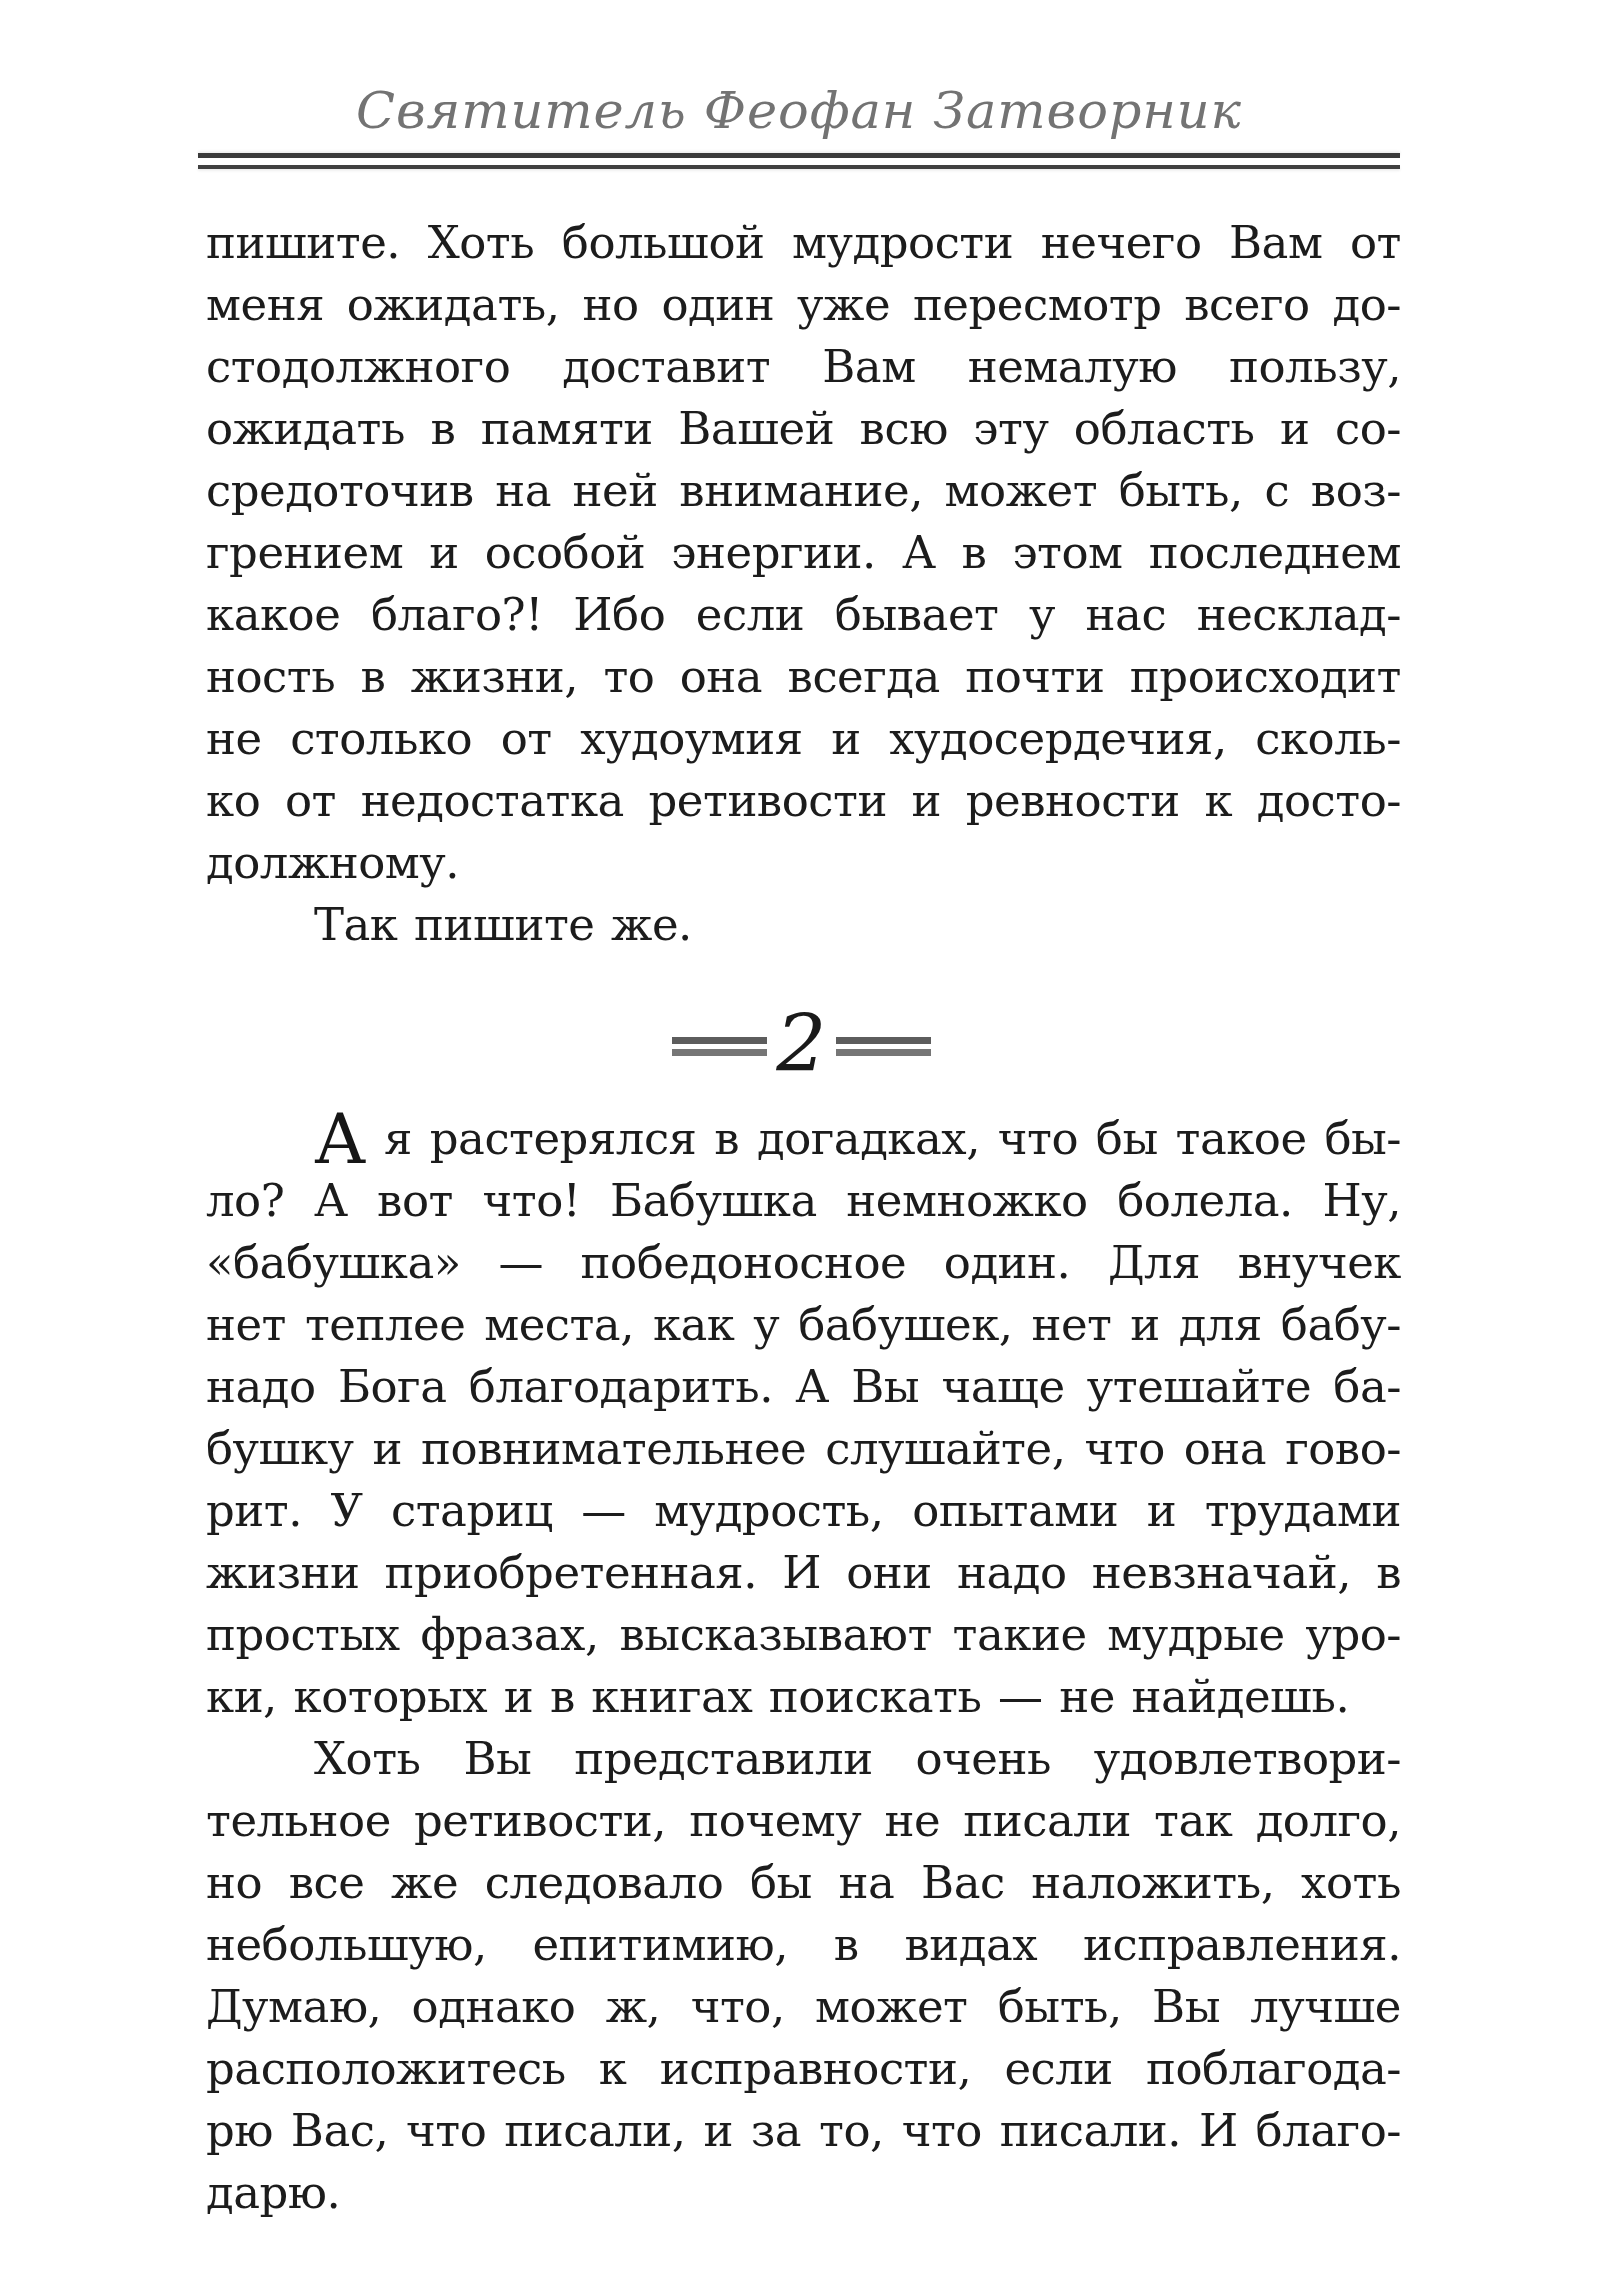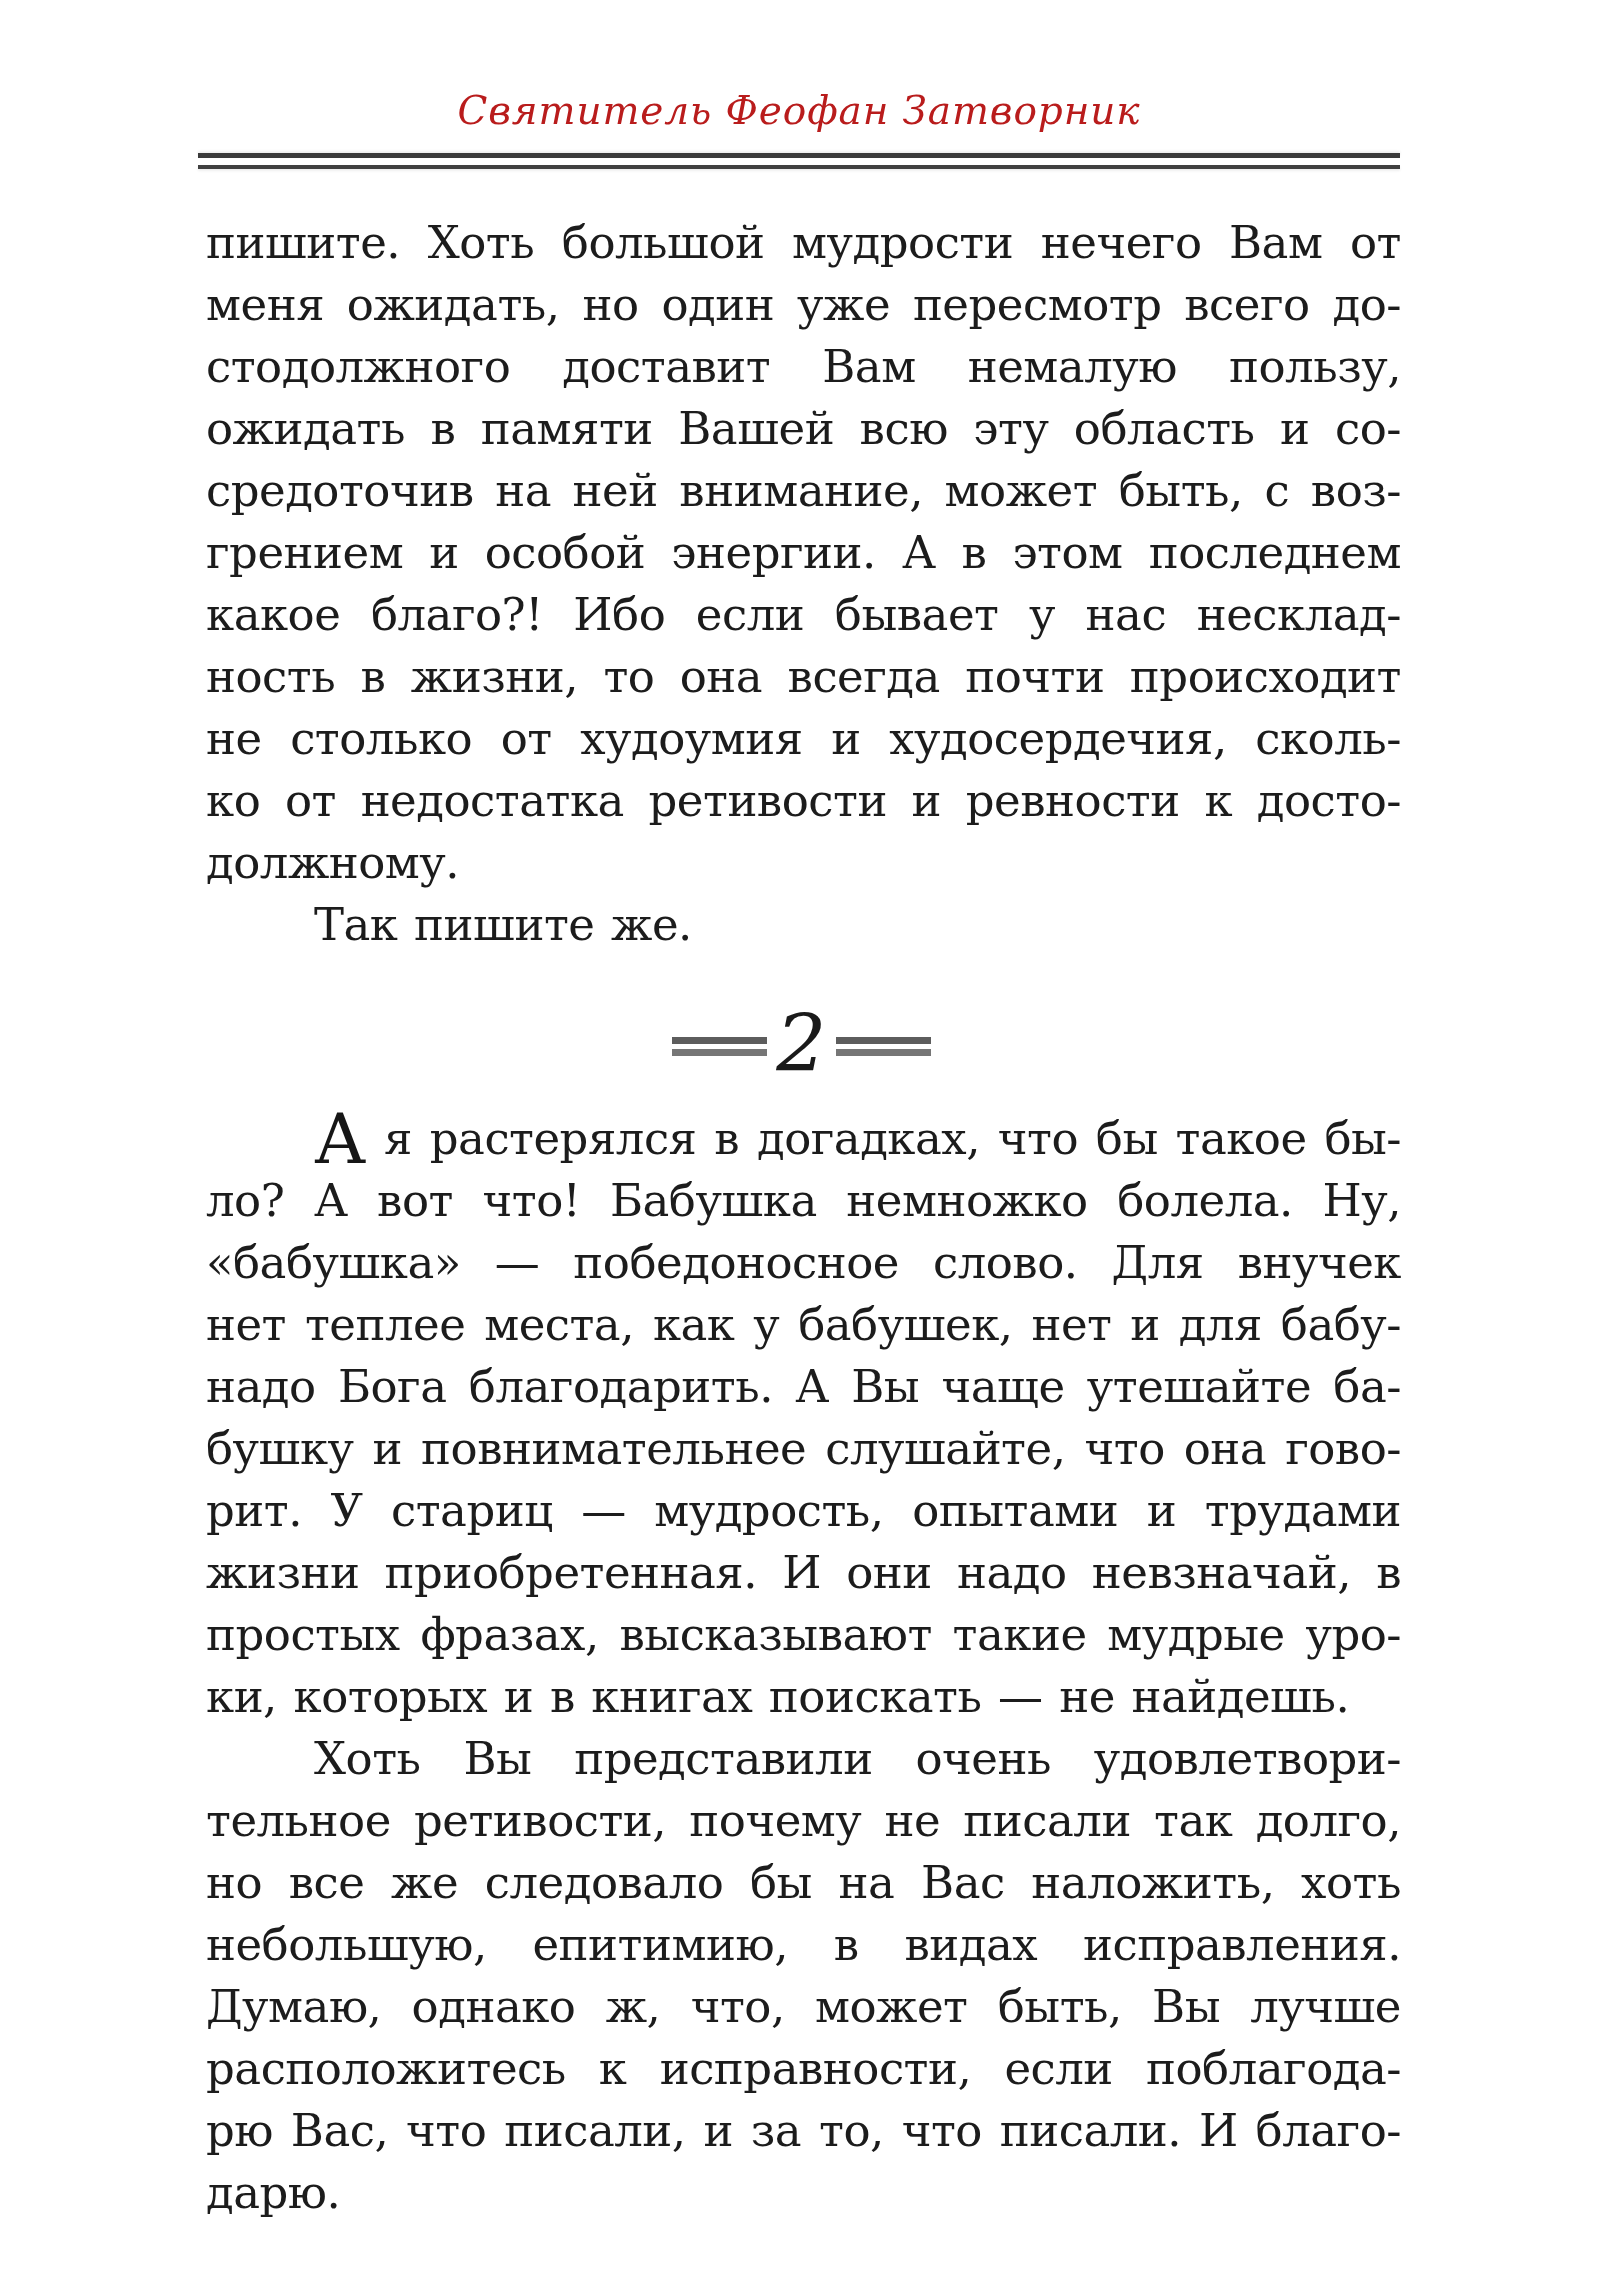--- a/index.html
+++ b/index.html
@@ -21,24 +21,24 @@
     background: #ffffff;
   }
   
   .running-header {
     position: absolute;
     top: 88px;
     left: 198px;
     width: 1202px;
     text-align: center;
     font-style: italic;
-    font-size: 39px;
+    font-size: 51px;
     line-height: 46px;
     letter-spacing: 0.9px;
-    color: #b91c1c;
+    color: #737373;
   }
   
   .header-rule {
     position: absolute;
     top: 153px;
     left: 198px;
     width: 1202px;
   }
   .header-rule .rule-line-1 {
     height: 4.6px;
@@ -150,21 +150,21 @@
     <div class="num">2</div>
     <div class="bars">
       <i></i>
       <i></i>
     </div>
   </div>
 
   <div class="text-block section2" id="section2">
       <div class="line indent"><span class="initial">А</span> я растерялся в догадках, что бы такое бы-</div>
       <div class="line">ло? А вот что! Бабушка немножко болела. Ну,</div>
-      <div class="line">«бабушка» — победоносное слово. Для внучек</div>
+      <div class="line">«бабушка» — победоносное один. Для внучек</div>
       <div class="line">нет теплее места, как у бабушек, нет и для бабу-</div>
       <div class="line">надо Бога благодарить. А Вы чаще утешайте ба-</div>
       <div class="line">бушку и повнимательнее слушайте, что она гово-</div>
       <div class="line">рит. У стариц — мудрость, опытами и трудами</div>
       <div class="line">жизни приобретенная. И они надо невзначай, в</div>
       <div class="line">простых фразах, высказывают такие мудрые уро-</div>
       <div class="line no-just">ки, которых и в книгах поискать — не найдешь.</div>
       <div class="line indent">Хоть Вы представили очень удовлетвори-</div>
       <div class="line">тельное ретивости, почему не писали так долго,</div>
       <div class="line">но все же следовало бы на Вас наложить, хоть</div>

